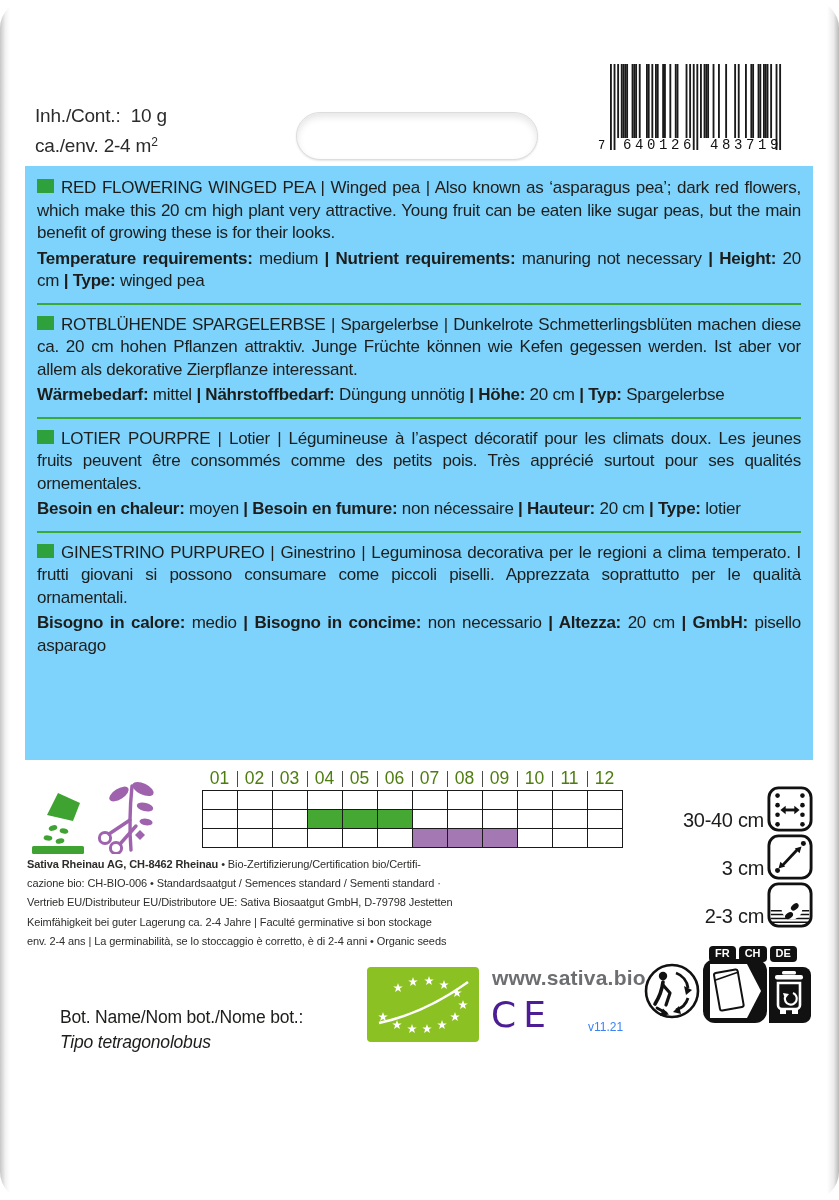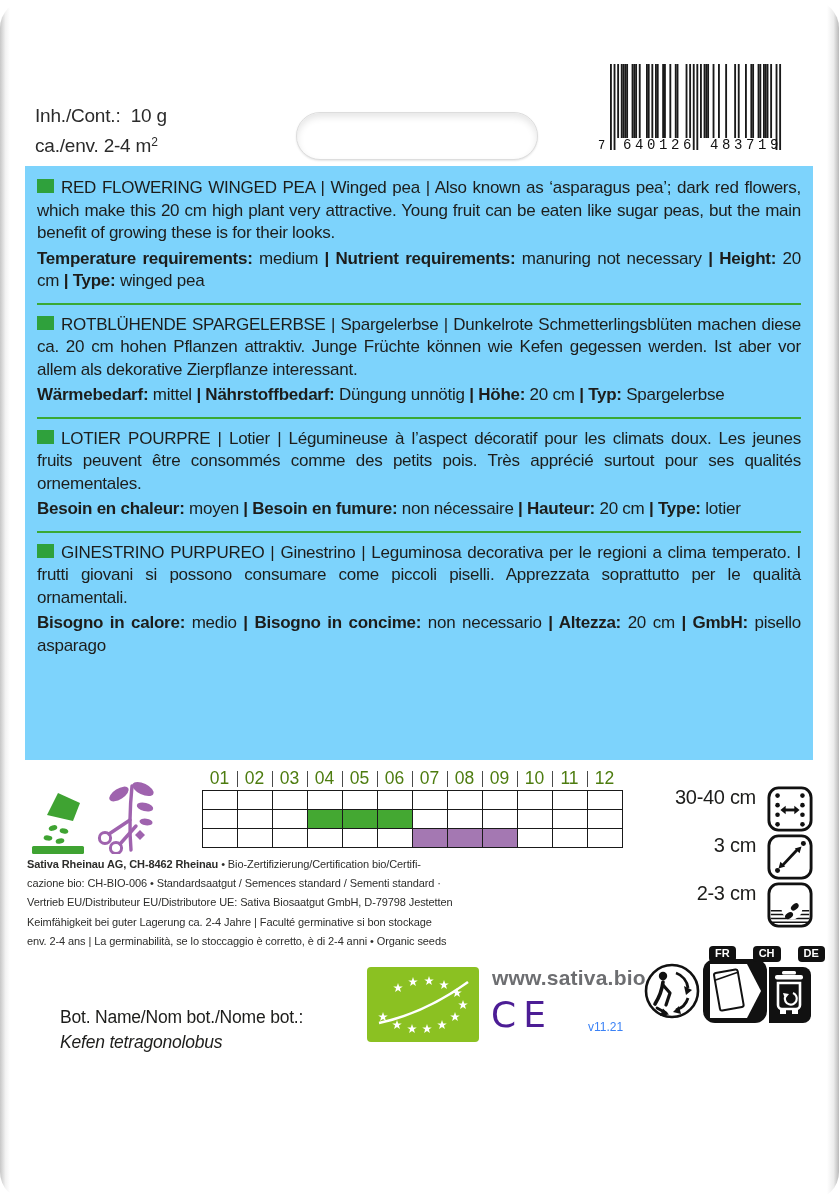--- a/index.html
+++ b/index.html
@@ -39,40 +39,40 @@
   .mh{width:35px;text-align:center;font-size:17.5px;line-height:23px;position:relative;color:#4d7c0f;}
   .mh:not(:last-child)::after{content:"";position:absolute;right:-0.5px;top:4px;bottom:3px;width:1px;background:#4a4a4a;}
   .cal-grid{display:grid;grid-template-columns:repeat(12,35px);grid-auto-rows:19px;
             border-top:1px solid #1a1a1a;border-left:1px solid #1a1a1a;width:420px;}
   .cell{border-right:1px solid #1a1a1a;border-bottom:1px solid #1a1a1a;}
 
   
   .legend{position:absolute;left:30px;top:778px;display:flex;align-items:flex-end;gap:8px;}
 
   
-  .sp-row{position:absolute;right:26px;display:flex;align-items:flex-start;gap:11px;}
+  .sp-row{position:absolute;right:26px;display:flex;align-items:flex-end;gap:3px;}
   .sp-label{font-size:20px;letter-spacing:-0.3px;color:#1d1d1b;white-space:nowrap;}
 
   
   .company{position:absolute;left:27px;top:855px;width:645px;font-size:11px;line-height:19.2px;
            color:#2d2d2b;letter-spacing:-0.1px;}
   .company div{white-space:nowrap;}
   .company b{font-weight:700;}
 
   
   .botname{position:absolute;left:60px;top:1005px;font-size:17.5px;line-height:25px;letter-spacing:-0.2px;}
   .botname .latin{font-style:italic;}
   .eu-logo{position:absolute;left:367px;top:967px;}
   .site{position:absolute;left:492px;top:966px;font-size:21px;font-weight:700;color:#6d6e71;letter-spacing:0.2px;}
   .ce-mark{position:absolute;left:491px;top:994px;font-size:36px;color:#4c1d95;letter-spacing:7px;
            font-family:"DejaVu Sans",sans-serif;}
   .version{position:absolute;left:588px;top:1020px;font-size:12px;color:#3b82f6;}
   .triman{position:absolute;left:643px;top:962px;}
   .sorting{position:absolute;left:703px;top:946px;width:110px;height:80px;}
-  .sort-tabs{position:absolute;left:6px;top:0;display:flex;gap:17px;z-index:2;align-items:flex-end;}
+  .sort-tabs{position:absolute;left:6px;top:0;display:flex;gap:3px;z-index:2;align-items:flex-end;}
   .sort-tab{background:#111;color:#fff;font-size:11px;font-weight:700;padding:1px 6px 2px;border-radius:4px;line-height:13px;}
   .sorting svg{position:absolute;left:0;top:13px;}
 </style>
 </head>
 <body>
 
 <div class="page">
   <div class="edge edge-left"></div>
   <div class="edge edge-right"></div>
 
@@ -284,21 +284,21 @@
   <div class="company">
     <div><b>Sativa Rheinau AG, CH-8462 Rheinau</b><span> • Bio-Zertifizierung/Certification bio/Certifi-</span></div>
     <div>cazione bio: CH-BIO-006 • Standardsaatgut / Semences standard / Sementi standard ·</div>
     <div>Vertrieb EU/Distributeur EU/Distributore UE: Sativa Biosaatgut GmbH, D-79798 Jestetten</div>
     <div>Keimfähigkeit bei guter Lagerung ca. 2-4 Jahre | Faculté germinative si bon stockage</div>
     <div>env. 2-4 ans | La germinabilità, se lo stoccaggio è corretto, è di 2-4 anni • Organic seeds</div>
   </div>
 
   <div class="botname">
     <div>Bot. Name/Nom bot./Nome bot.:</div>
-    <div class="latin">Kefen tetragonolobus</div>
+    <div class="latin">Tipo tetragonolobus</div>
   </div>
 
   <svg class="eu-logo" width="112" height="75" viewBox="0 0 112 75">
     <defs>
       <path id="st" d="M0,-5 L1.18,-1.62 4.76,-1.55 1.9,0.62 2.94,4.05 0,2 -2.94,4.05 -1.9,0.62 -4.76,-1.55 -1.18,-1.62 Z" fill="#fff"></path>
     </defs>
     <rect x="0" y="0" width="112" height="75" rx="4" fill="#8bc122"></rect>
     <path d="M12,56 C40,50 72,36 101,15" stroke="#fff" stroke-width="2.6" fill="none"></path>
     <use href="#st" transform="translate(16,50)"></use>
       <use href="#st" transform="translate(30,58)"></use>

